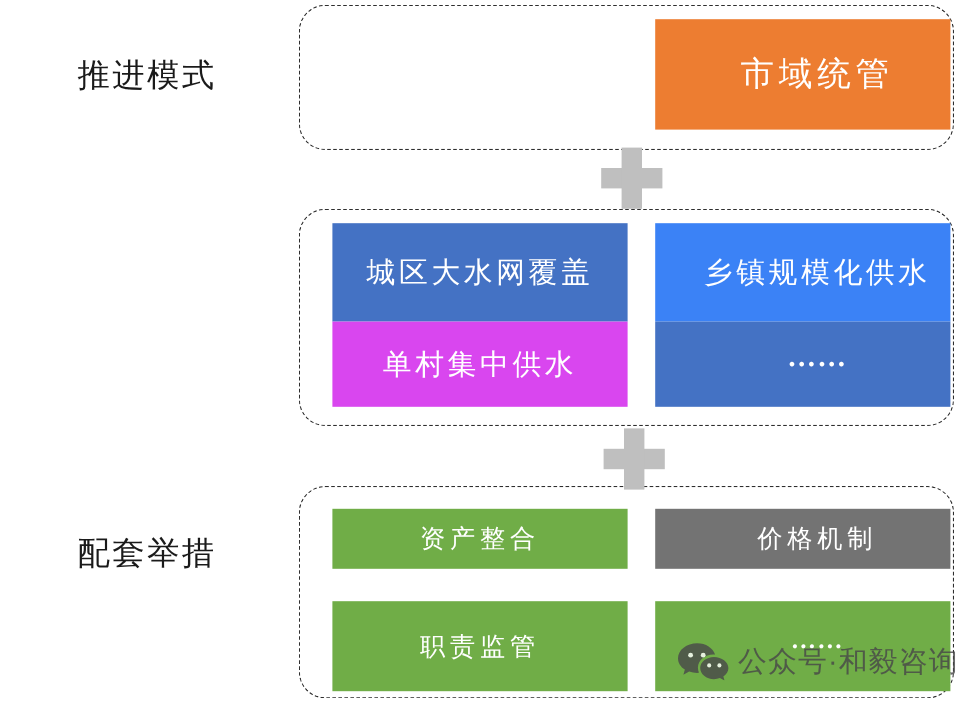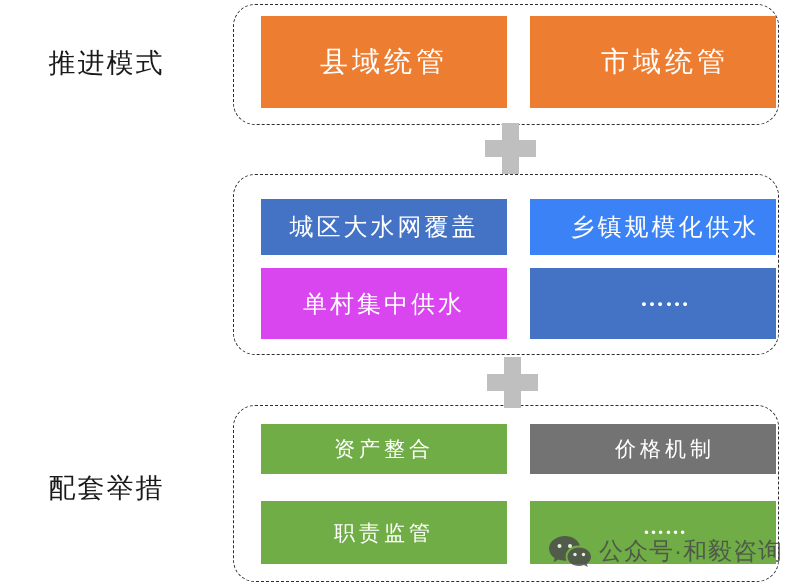--- a/index.html
+++ b/index.html
@@ -1,36 +1,36 @@
 <!DOCTYPE html>
 <html><head>
 <meta charset="utf-8">
 <style>
   html,body{margin:0;padding:0;}
   body{
     width:797px;height:585px;position:relative;background:#ffffff;
     font-family:"Liberation Serif","DejaVu Serif",serif;
     overflow:hidden;
   }
-  .stage{position:absolute;inset:0;}
+  .stage{position:absolute;inset:0;margin-left:16px;}
 
   
   .row-label{
     position:absolute;
     color:#1a1a1a;
     font-size:27px;
     letter-spacing:2px;
     line-height:1;
     text-align:center;
     white-space:nowrap;
     font-weight:500;
   }
   .lbl-0{left:29px;top:50px;width:155px;}
   .lbl-1{left:14px;top:238px;width:188px;}
-  .lbl-2{left:29px;top:475px;width:155px;}
+  .lbl-2{left:29px;top:448px;width:155px;}
 
   
   .group{
     position:absolute;
     border:1.6px dashed #2e2e2e;
     border-radius:22px;
     box-sizing:border-box;
     background:transparent;
   }
   .g1{left:233px;top:4px;width:546px;height:121px;}
@@ -44,24 +44,24 @@
     color:#ffffff;
     box-sizing:border-box;
     white-space:nowrap;
   }
   .g1 .box{font-size:28px;letter-spacing:4px;}
   .g2 .box{font-size:24px;letter-spacing:3px;}
   .g3 .box{font-size:21px;letter-spacing:4px;}
   .col-l{left:27px;width:246px;}
   .col-r{left:296px;width:246px;padding-left:24px;}
   .g1 .row-a{top:11px;height:92px;}
-  .g2 .row-a{top:24px;height:56px;}
+  .g2 .row-a{top:11px;height:82px;}
   .g2 .row-b{top:93px;height:71px;}
   .g3 .row-a{top:18px;height:50px;}
-  .g3 .row-b{top:95px;height:63px;}
+  .g3 .row-b{top:95px;height:75px;}
   .dots span{font-weight:bold;transform:translateY(-5px);letter-spacing:1px;}
 
   
   .plus{position:absolute;width:51px;height:51px;z-index:3;}
   .plus .ph{position:absolute;left:0;top:17px;width:51px;height:17px;}
   .plus .pv{position:absolute;left:17px;top:0;width:17px;height:51px;}
   .p1{left:485px;top:123px;}
   .p2{left:487px;top:357px;}
 
   
@@ -77,23 +77,20 @@
 </style>
 </head>
 <body>
 
 <div class="stage">
 
   <div class="row-label lbl-0">推进模式</div>
   <div class="row-label lbl-2">配套举措</div>
 
   <div class="group g1">
-    <div class="box col-l row-a" style="background: rgb(237, 125, 49);">
-      <span>县域统管</span>
-    </div>
     <div class="box col-r row-a" style="background: rgb(237, 125, 49);">
       <span>市域统管</span>
     </div>
   </div>
 
   <div class="plus p1">
     <div class="ph" style="background: rgb(191, 191, 191);"></div>
     <div class="pv" style="background: rgb(191, 191, 191);"></div>
   </div>
 

